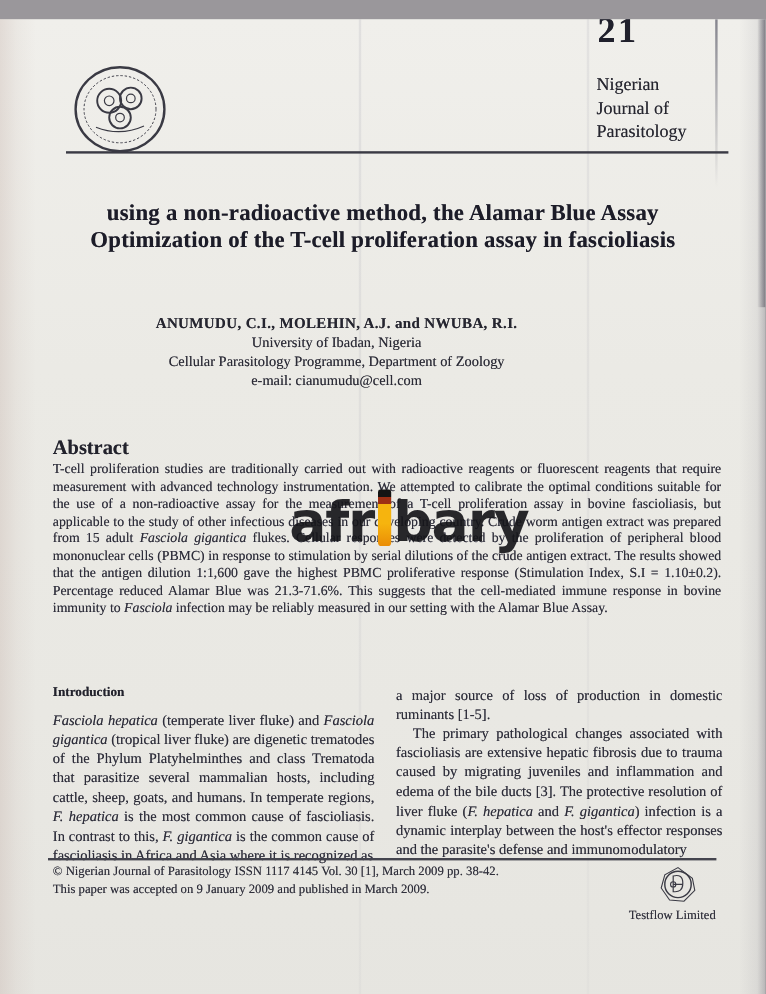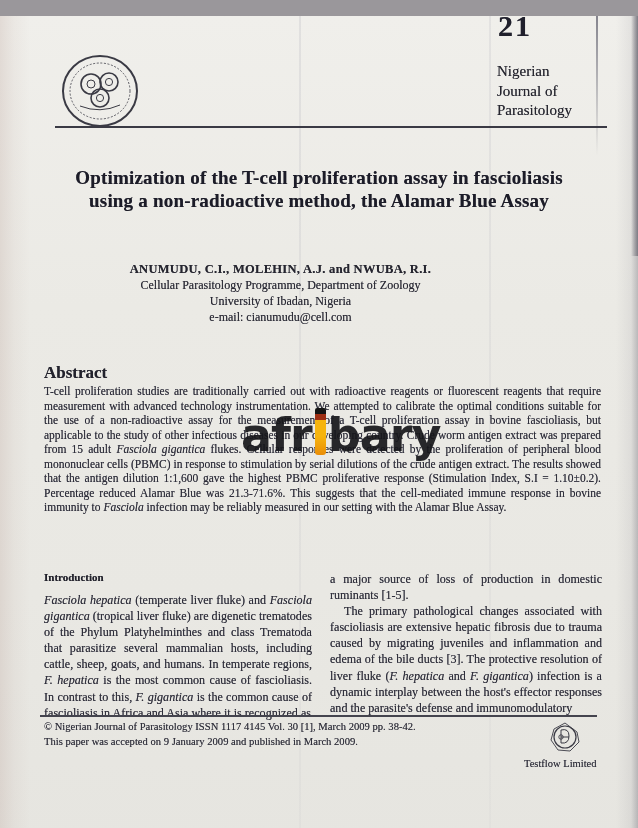--- a/index.html
+++ b/index.html
@@ -83,28 +83,28 @@
 
   <div class="txt soft" id="journal-name">
     <div>Nigerian</div>
     <div>Journal of</div>
     <div>Parasitology</div>
   </div>
 
   <div id="header-rule"></div>
 
   <div class="txt soft" id="title-block">
+    <div>using a non-radioactive method, the Alamar Blue Assay</div>
     <div>Optimization of the T-cell proliferation assay in fascioliasis</div>
-    <div>using a non-radioactive method, the Alamar Blue Assay</div>
   </div>
 
   <div class="txt soft" id="authors-block">
     <div id="author-names">ANUMUDU, C.I., MOLEHIN, A.J. and NWUBA, R.I.</div>
+    <div class="affil">University of Ibadan, Nigeria</div>
     <div class="affil">Cellular Parasitology Programme, Department of Zoology</div>
-    <div class="affil">University of Ibadan, Nigeria</div>
     <div class="affil">e-mail: cianumudu@cell.com</div>
   </div>
 
   <div class="txt soft" id="abstract-heading">Abstract</div>
   <div class="txt soft" id="abstract-body"><span>T-cell proliferation studies are traditionally carried out with radioactive reagents or fluorescent reagents that require measurement with advanced technology instrumentation. We attempted to calibrate the optimal conditions suitable for the use of a non-radioactive assay for the measurement of a T-cell proliferation assay in bovine fascioliasis, but applicable to the study of other infectious diseases in our developing country. Crude worm antigen extract was prepared from 15 adult </span><span class="it">Fasciola gigantica</span><span> flukes. Cellular responses were detected by the proliferation of peripheral blood mononuclear cells (PBMC) in response to stimulation by serial dilutions of the crude antigen extract. The results showed that the antigen dilution 1:1,600 gave the highest PBMC proliferative response (Stimulation Index, S.I = 1.10±0.2). Percentage reduced Alamar Blue was 21.3-71.6%. This suggests that the cell-mediated immune response in bovine immunity to </span><span class="it">Fasciola</span><span> infection may be reliably measured in our setting with the Alamar Blue Assay.</span></div>
 
   <div id="watermark">
     <span>afr</span>
     <span id="wm-pencil"></span>
     <span>bary</span>

